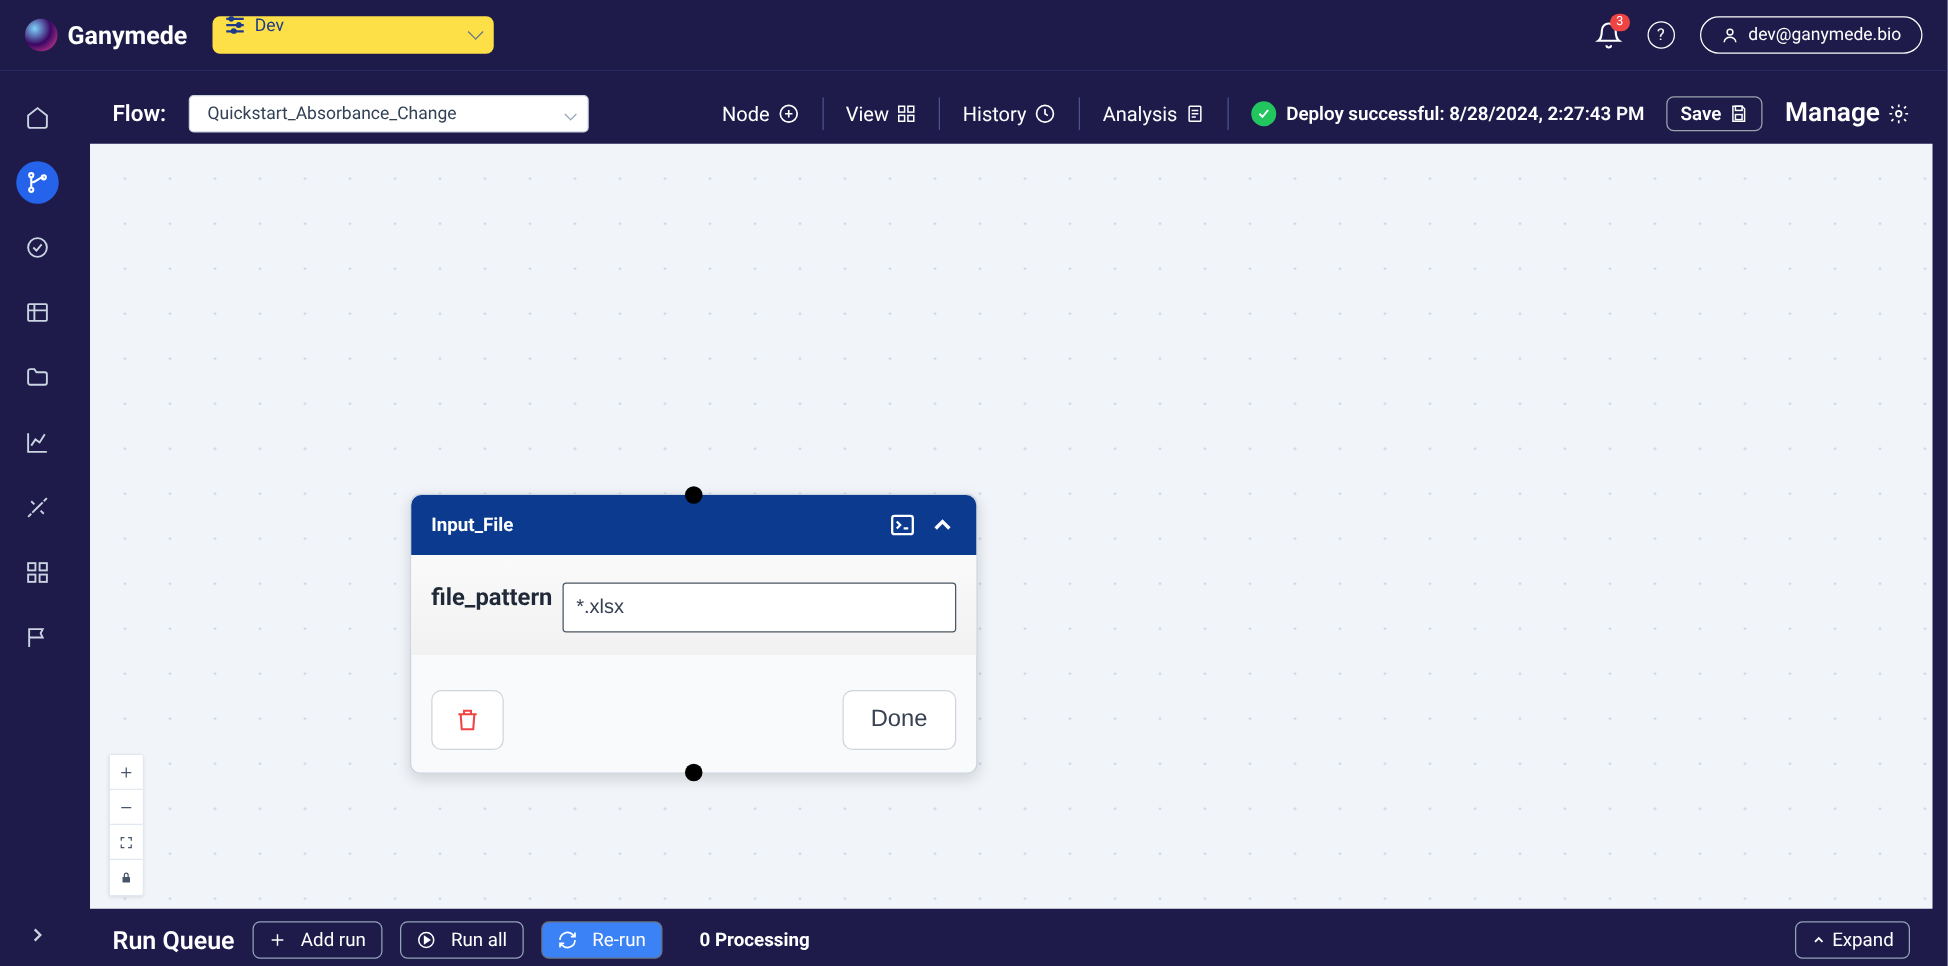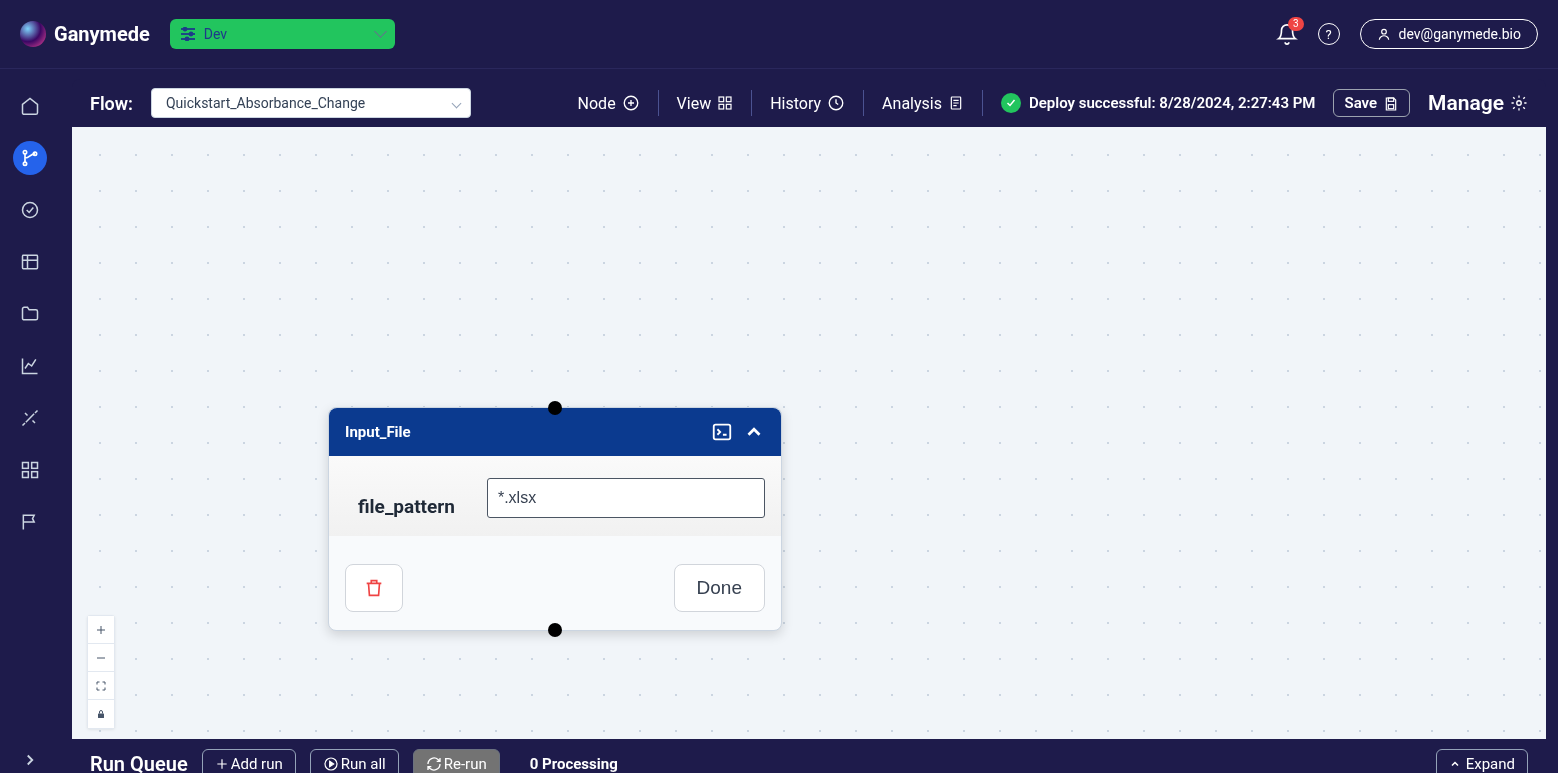--- a/index.html
+++ b/index.html
@@ -4,21 +4,21 @@
 <style>
 * { box-sizing: border-box; margin: 0; padding: 0; }
 body {
   font-family: -apple-system, BlinkMacSystemFont, "Segoe UI", Roboto, sans-serif;
   width: 1558px;
   height: 773px;
   overflow: hidden;
   background: #1e1b4b;
 }
 .topbar {
-  height: 69px;
+  height: 57px;
   background: #1e1b4b;
   display: flex;
   align-items: center;
   padding: 0 20px;
   border-bottom: 1px solid #2a275c;
 }
 .logo {
   display: flex;
   align-items: center;
   gap: 8px;
@@ -29,24 +29,24 @@
 .logo-circle {
   width: 26px;
   height: 26px;
   border-radius: 50%;
   background: radial-gradient(circle at 30% 30%, #7dd3fc 0%, #3b0764 50%, #ec4899 100%);
   position: relative;
 }
 .env-selector {
   margin-left: 20px;
   height: 30px;
-  background: #22c55e;
+  background: #fde047;
   border-radius: 6px;
   display: flex;
-  align-items: center;
+  align-items: flex-start;
   padding: 0 30px 0 10px;
   color: #1e3a8a;
   font-size: 14px;
   gap: 8px;
   cursor: pointer;
   width: 225px;
   position: relative;
 }
 .env-selector::after {
   content: "";
@@ -204,21 +204,21 @@
   border-radius: 50%;
   display: flex;
   align-items: center;
   justify-content: center;
 }
 .save-btn {
   border: 1.5px solid #9ca3af;
   border-radius: 6px;
   padding: 4px 10px;
   display: flex;
-  align-items: flex-end;
+  align-items: center;
   gap: 6px;
   font-size: 15px;
   font-weight: 600;
   cursor: pointer;
 }
 .manage-btn {
   display: flex;
   align-items: center;
   gap: 6px;
   font-size: 21px;
@@ -286,23 +286,22 @@
   display: flex;
   align-items: center;
   gap: 10px;
 }
 .node-body {
   padding: 22px 16px 18px 16px;
   background: linear-gradient(#fafafa, #f1f1f1);
 }
 .node-row {
   display: flex;
-  align-items: flex-end;
-  gap: 32px;
-  margin-left: 13px;
+  align-items: flex-start;
+  gap: 8px;
 }
 .node-row label {
   font-weight: 700;
   font-size: 19px;
   color: #1f2937;
 }
 .node-row input {
   flex: 1;
   height: 40px;
   border: 1.5px solid #4b5563;
@@ -358,28 +357,28 @@
   color: white;
   font-size: 15px;
 }
 .bb-label { font-weight: 600; font-size: 20px; }
 .bb-btn {
   border: 1.5px solid #94a3b8;
   border-radius: 6px;
   padding: 5px 12px;
   display: flex;
   align-items: center;
-  gap: 2px;
+  gap: 12px;
   cursor: pointer;
   font-size: 15px;
   justify-content: center;
 }
 .bb-btn.filled {
   border-color: #6b7280;
-  background: #737373;
+  background: #3b82f6;
 }
 .expand-btn {
   margin-left: auto;
   border: 1.5px solid #94a3b8;
   border-radius: 6px;
   padding: 5px 12px;
   display: flex;
   align-items: center;
   gap: 5px;
   cursor: pointer;

